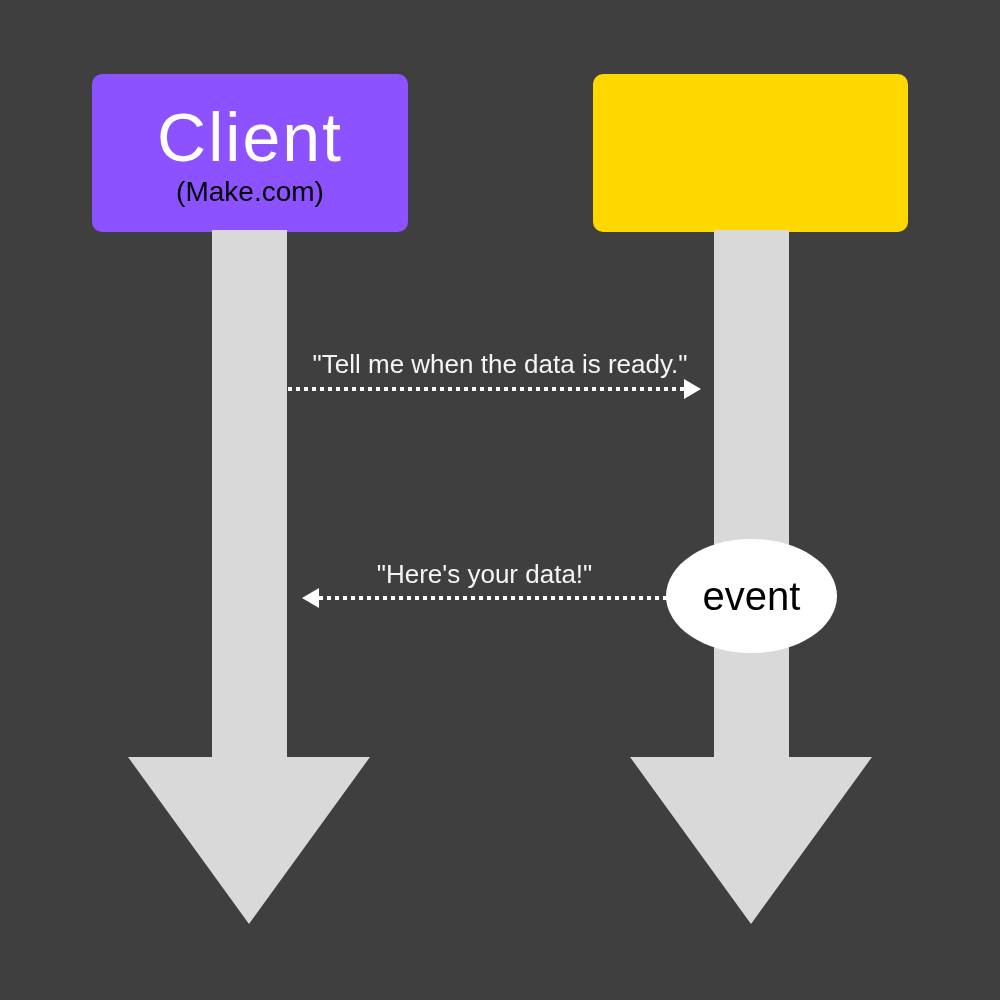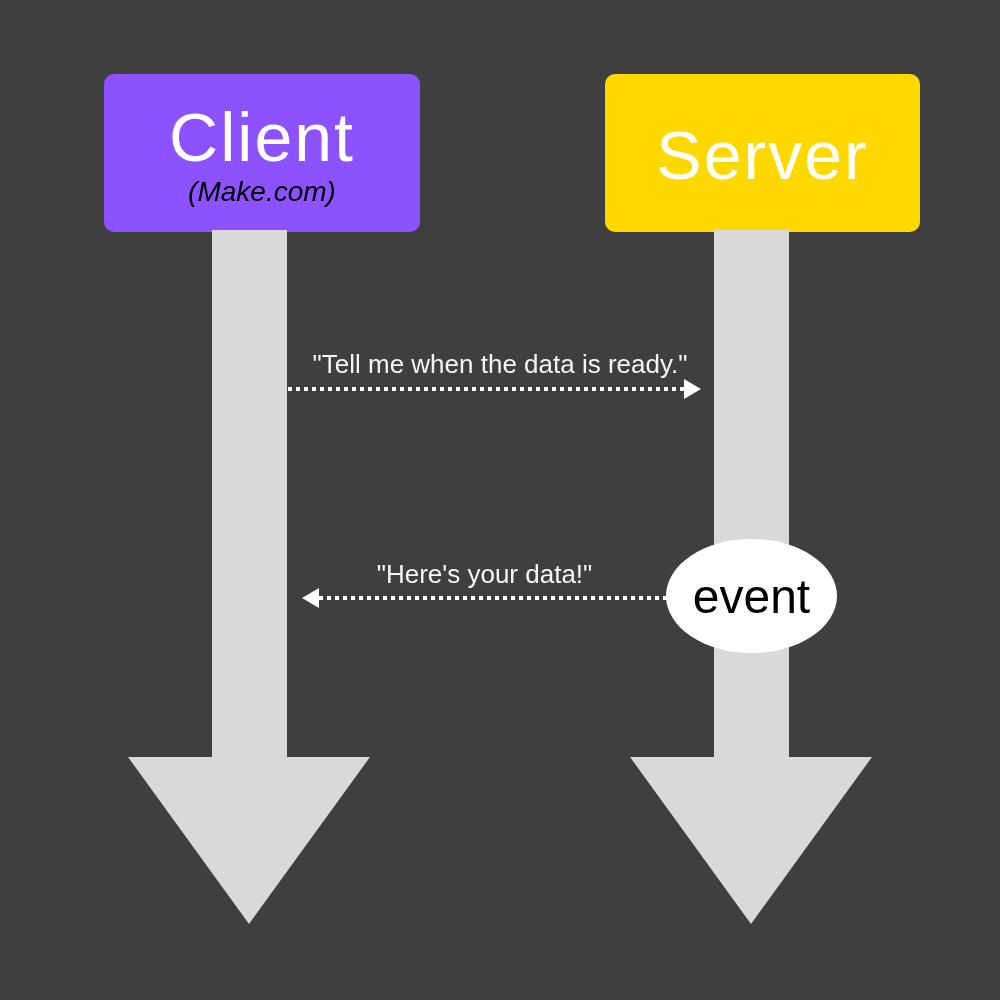--- a/index.html
+++ b/index.html
@@ -23,37 +23,35 @@
     top: 74px;
     height: 158px;
     border-radius: 10px;
     display: flex;
     flex-direction: column;
     align-items: center;
     justify-content: center;
     padding-top: 4px;
     box-sizing: border-box;
     gap: 6px;
-    margin-left: 12px;
   }
   .actor-box.client { left: 92px;  width: 316px; background: #8C52FF; }
   .actor-box.server { left: 593px; width: 315px; background: #FFD800; }
   .actor-title {
     font-size: 68px;
     line-height: 1;
     letter-spacing: 2px;
     color: #FFFFFF;
     white-space: nowrap;
   }
   .actor-subtitle {
     font-size: 28px;
     line-height: 1.1;
     color: #000000;
     white-space: nowrap;
-    font-style: italic;
   }
 
   
   .lifeline-arrow {
     position: absolute;
     top: 230px;
     width: 242px;
     height: 694px;
     background: #D9D9D9;
     clip-path: polygon(84px 0, 159px 0, 159px 527px, 242px 527px, 121px 694px, 0 527px, 84px 527px);
@@ -97,35 +95,34 @@
     left: 666px;
     top: 539px;
     width: 171px;
     height: 114px;
     background: #FFFFFF;
     border-radius: 50%;
     display: flex;
     align-items: center;
     justify-content: center;
     color: #000000;
-    font-size: 48px;
+    font-size: 40px;
   }
 </style>
 </head>
 <body>
 
 <div class="stage">
 
   <div class="actor-box client">
     <div class="actor-title">Client</div>
     <div class="actor-subtitle">(Make.com)</div>
   </div>
 
   <div class="actor-box server">
-    <div class="actor-title">Server</div>
   </div>
 
   <div class="lifeline-arrow client"></div>
   <div class="lifeline-arrow server"></div>
 
   <div class="message-label msg1">"Tell me when the data is ready."</div>
   <div class="dotted-line msg1"></div>
   <div class="arrowhead right"></div>
 
   <div class="message-label msg2">"Here's your data!"</div>

